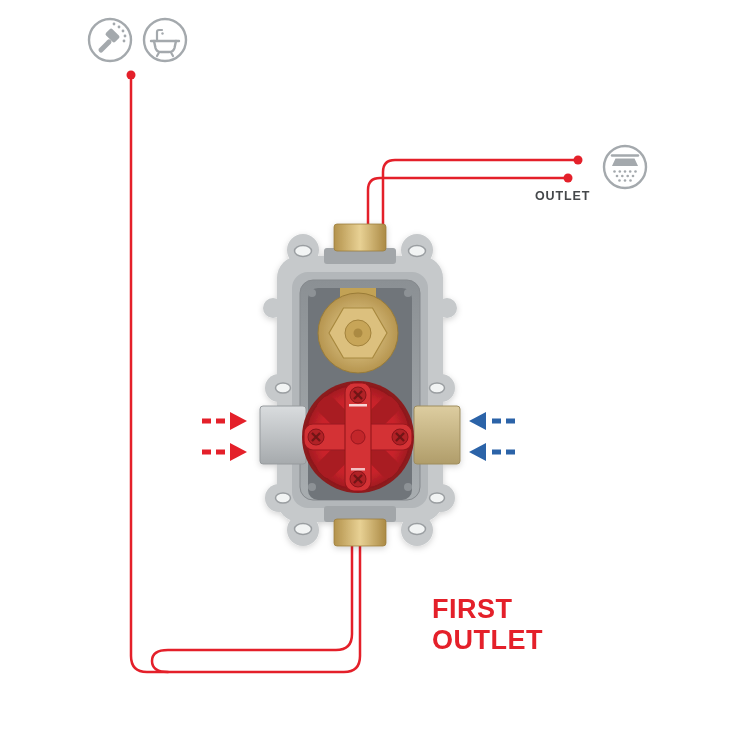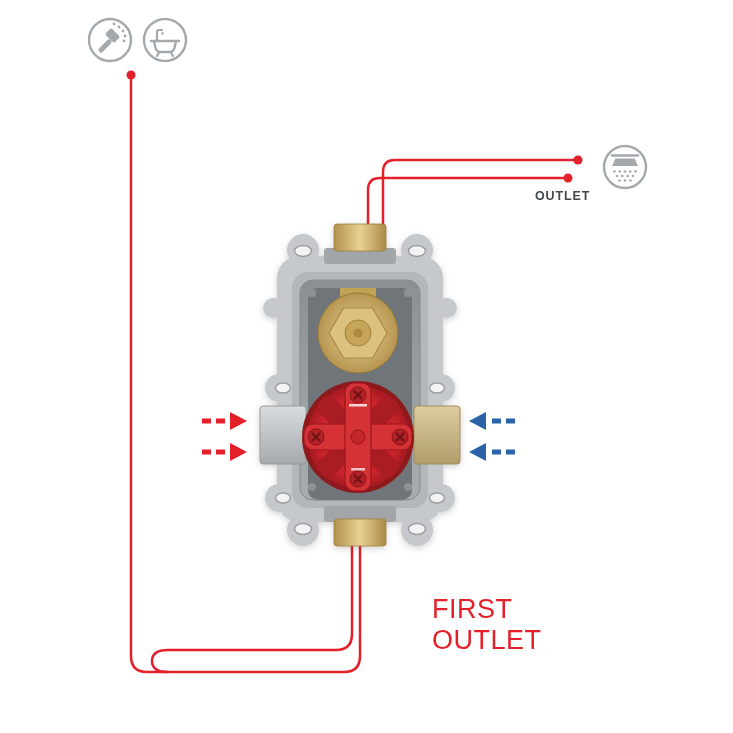--- a/index.html
+++ b/index.html
@@ -11,21 +11,21 @@
     font-family:"Liberation Sans", sans-serif;
   }
   .canvas svg{position:absolute;left:0;top:0;}
   .label-outlet{
     position:absolute;left:535px;top:189px;
     font-size:12.5px;font-weight:600;letter-spacing:0.9px;
     color:#45484b;
   }
   .label-first-outlet{
     position:absolute;left:432px;top:594px;
-    font-size:27px;font-weight:400;letter-spacing:0.5px;
+    font-size:27px;font-weight:700;letter-spacing:0.5px;
     line-height:31px;color:#e4202a;
   }
 </style>
 </head>
 <body>
 
 <div class="canvas">
 
 <svg width="733" height="733" viewBox="0 0 733 733">
   <defs>

